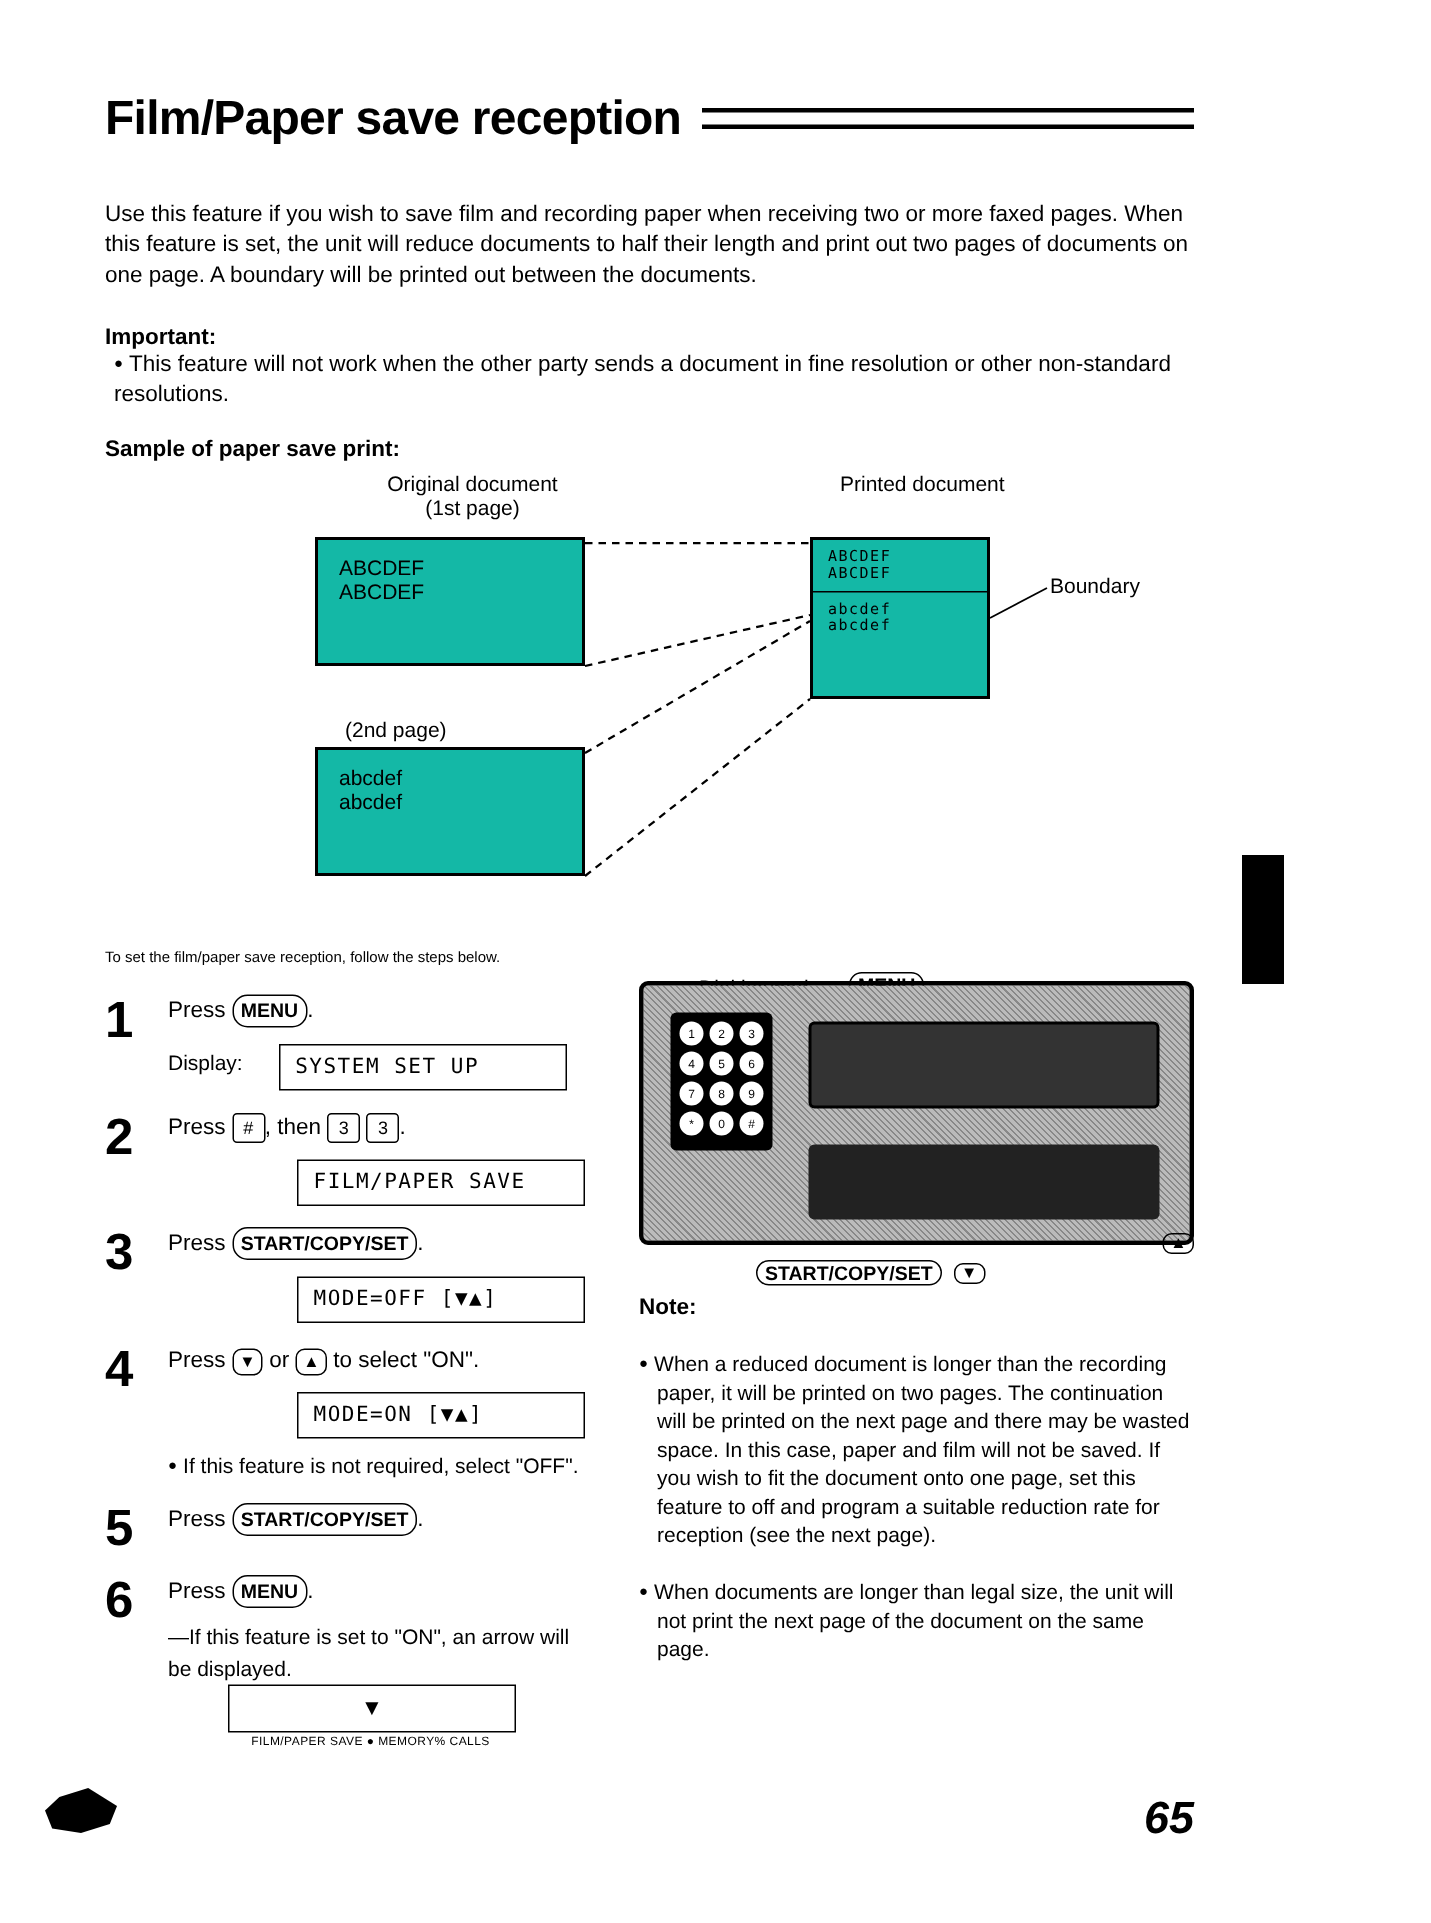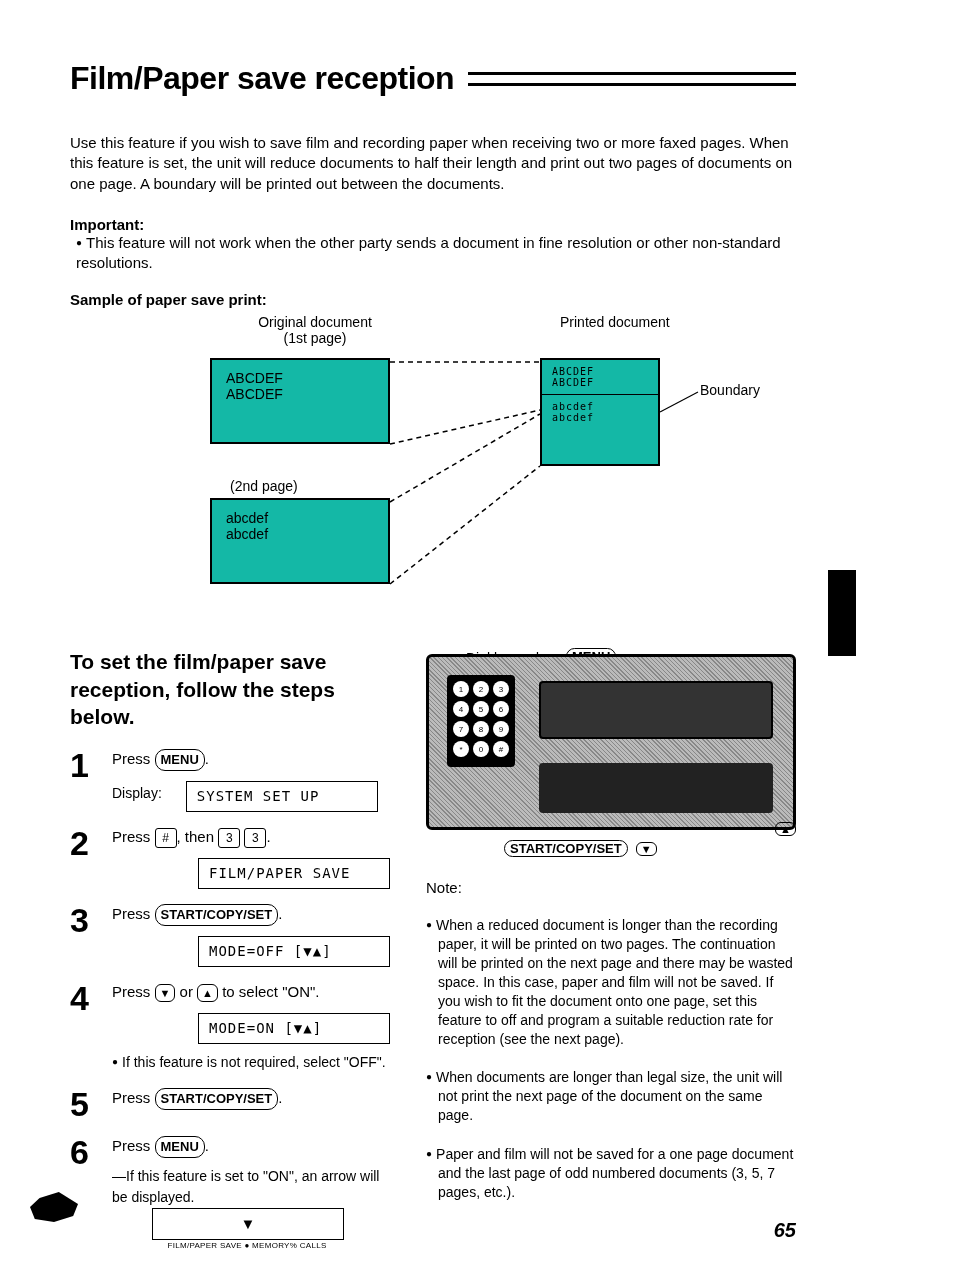--- a/index.html
+++ b/index.html
@@ -19,21 +19,21 @@
   .box{position:absolute;border:2px solid #000;background:#14b8a6;font-size:14px;padding:10px 14px;box-sizing:border-box}
   .box1{left:140px;top:44px;width:180px;height:86px}
   .page2-lbl{position:absolute;left:160px;top:164px;font-size:14px}
   .box2{left:140px;top:184px;width:180px;height:86px}
   .pbox{left:470px;top:44px;width:120px;height:108px;font-size:10px;font-family:monospace;letter-spacing:1px;padding:6px 10px}
   .pbox .mid{border-top:1px solid #000;margin:6px -10px;}
   .boundary-lbl{position:absolute;left:630px;top:68px;font-size:14px}
   .columns{display:flex;gap:36px}
   .left{flex:1}
   .right{width:370px}
-  .steps-intro{font-weight:700;font-size:21px;margin:24px 0 18px;line-height:1.3}
+  .steps-intro{font-weight:400;font-size:10px;margin:8px 0 18px;line-height:1.3}
   .step{display:flex;gap:14px;margin-bottom:14px}
   .num{font-size:34px;font-weight:800;width:28px;line-height:1}
   .step-body{flex:1;font-size:15px;line-height:1.5}
   .btn{border:1.5px solid #000;border-radius:10px;padding:0 5px;font-weight:700;font-size:13px;display:inline-block}
   .key{border:1.5px solid #000;border-radius:3px;padding:0 4px;font-size:12px;display:inline-block;min-width:12px;text-align:center}
   .lcd{border:1.5px solid #000;font-family:monospace;font-size:14px;padding:4px 10px;display:inline-block;min-width:170px;margin-top:6px;letter-spacing:1px}
   .lcd-row{display:flex;align-items:center;gap:24px;margin-top:4px}
   .lcd-lbl{font-size:14px}
   .substep{font-size:14px;margin-top:8px}
   .arrow-circle{border:1.5px solid #000;border-radius:6px;padding:0 4px;font-size:11px;display:inline-block}
@@ -41,23 +41,23 @@
   .dial-lbl{font-size:14px;position:absolute;left:40px;top:-4px}
   .menu-lbl{position:absolute;left:140px;top:-6px}
   .dial-line{position:absolute;left:78px;top:14px;width:1px;height:18px;background:#000}
   .fax{margin-top:30px;border:3px solid #000;border-radius:6px;height:170px;background:repeating-linear-gradient(45deg,#888 0 1px,#bbb 1px 3px);position:relative;overflow:hidden}
   .keypad{position:absolute;left:18px;top:18px;background:#000;padding:6px;border-radius:4px}
   .krow{display:flex;gap:4px;margin-bottom:4px}
   .kbtn{width:16px;height:16px;border-radius:50%;background:#fff;font-size:8px;display:flex;align-items:center;justify-content:center}
   .screen{position:absolute;left:110px;top:24px;right:20px;height:54px;background:#333;border:2px solid #000;border-radius:4px}
   .controls{position:absolute;left:110px;bottom:14px;right:20px;height:50px;background:#222;border-radius:4px}
   .below-device{margin-top:10px;display:flex;align-items:center;gap:8px;font-size:13px}
-  .note-lbl{font-weight:400;font-size:15px;margin-top:22px}
+  .note-lbl{font-weight:700;font-size:15px;margin-top:6px}
   .note-item{font-size:14px;line-height:1.35;padding-left:12px;text-indent:-12px;margin-top:20px}
-  .pagenum{position:absolute;right:60px;bottom:40px;font-style:italic;font-weight:700;font-size:20px}
+  .pagenum{position:absolute;right:60px;bottom:52px;font-style:italic;font-weight:700;font-size:30px}
   .blot{position:absolute;left:30px;bottom:60px;width:48px;height:30px;background:#000;clip-path:polygon(0 50%,20% 20%,60% 0,100% 40%,90% 80%,50% 100%,10% 90%)}
   .side-tab{position:absolute;right:0;top:570px;width:28px;height:86px;background:#000}
   .status-box{border:1.5px solid #000;padding:4px 0;text-align:center;width:190px;margin-left:40px}
   .status-sub{font-size:8px;text-align:center;width:190px;margin-left:40px;letter-spacing:.3px}
 </style>
 </head>
 <body>
 
 <div class="page">
   <div class="title-row">
@@ -203,20 +203,19 @@
           <span style="margin-left:70px"></span>
           <span class="btn">START/COPY/SET</span>
           <span class="arrow-circle">▼</span>
           <span class="arrow-circle" style="position:absolute;right:0;margin-top:-40px">▲</span>
         </div>
       </div>
 
       <div class="note-lbl">Note:</div>
       <div class="note-item bullet">When a reduced document is longer than the recording paper, it will be printed on two pages. The continuation will be printed on the next page and there may be wasted space. In this case, paper and film will not be saved. If you wish to fit the document onto one page, set this feature to off and program a suitable reduction rate for reception (see the next page).</div>
       <div class="note-item bullet">When documents are longer than legal size, the unit will not print the next page of the document on the same page.</div>
-      <div class="note-item bullet">Paper and film will not be saved for a one page document and the last page of odd numbered documents (3, 5, 7 pages, etc.).</div>
     </div>
   </div>
 
   <div class="pagenum">65</div>
   <div class="blot"></div>
   <div class="side-tab"></div>
 </div>
 
 </body></html>

